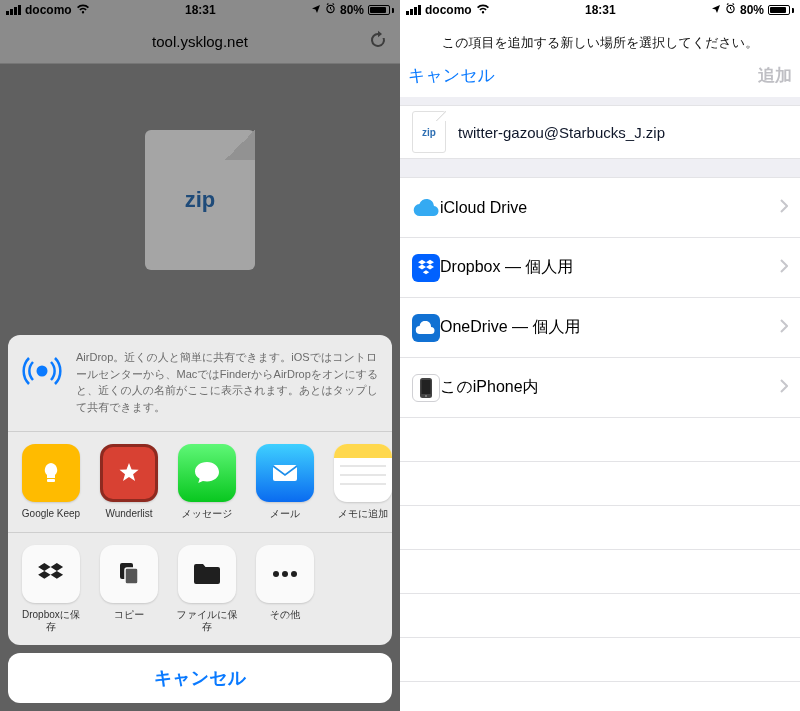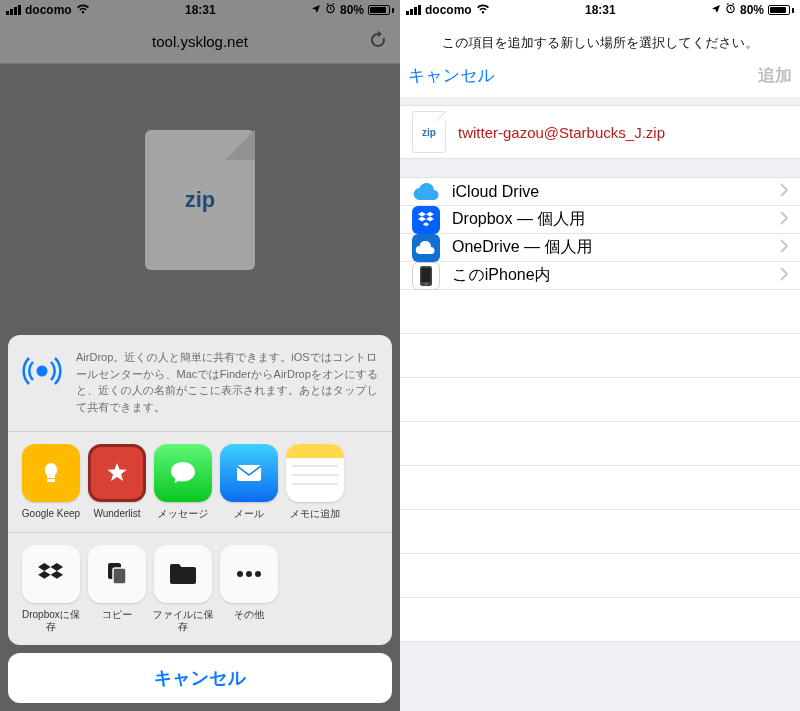--- a/index.html
+++ b/index.html
@@ -36,43 +36,43 @@
 
   
   .scrim { position:absolute; inset:0; background:rgba(0,0,0,0.32); }
 
   
   .sheet { position:absolute; left:8px; right:8px; bottom:8px; }
   .panel { background:rgba(240,240,240,0.97); border-radius:12px; overflow:hidden; margin-bottom:8px; }
   .airdrop-row { display:flex; gap:12px; padding:14px 12px 16px; border-bottom:1px solid rgba(0,0,0,0.12);}
   .airdrop-icon svg { display:block; }
   .airdrop-text { font-size:11px; line-height:1.5; color:#6b6b6b; }
-  .app-row, .act-row { display:flex; padding:12px 10px; overflow:hidden; }
+  .app-row, .act-row { display:flex; gap:12px; padding:12px 10px; overflow:hidden; }
   .app-row { border-bottom:1px solid rgba(0,0,0,0.12);}
   .tile { width:66px; flex-shrink:0; text-align:center; }
   .tile .box { width:58px; height:58px; border-radius:13px; margin:0 auto 6px; display:flex; align-items:center; justify-content:center; background:#fff; box-shadow:0 1px 2px rgba(0,0,0,0.15);}
   .tile .lbl { font-size:10px; color:#333; line-height:1.2; word-break:break-word;}
   .act-row .box { background:#fafafa; }
 
   .cancel-btn { background:#fff; border-radius:12px; height:50px; display:flex; align-items:center; justify-content:center; font-size:18px; font-weight:600; color:#0a7aff; }
 
   
   .r-nav { background:#fff; padding:14px 8px 10px; }
   .r-help { font-size:13px; text-align:center; color:#111; }
   .r-nav-row { display:flex; justify-content:space-between; margin-top:12px; font-size:17px;}
   .r-cancel { color:#0a7aff; }
   .r-add { color:#bfbfc4;font-weight:bold; }
 
   .r-file { background:#fff; border-top:1px solid #e3e3e6; border-bottom:1px solid #e3e3e6; margin-top:8px; padding:10px 0 10px 58px; position:relative; min-height:54px; display:flex; align-items:center;}
   .r-file .ficon { position:absolute; left:12px; top:50%; transform:translateY(-50%); width:34px; height:42px; border:1px solid #e0e0e0; border-radius:3px; background:#fff; display:flex; align-items:center; justify-content:center; font-size:10px; font-weight:700; color:#2e6fb3;}
   .r-file .ficon::after { content:""; position:absolute; top:-1px; right:-1px; width:10px; height:10px; background:linear-gradient(135deg, transparent 49%, #e0e0e0 50%, #fff 60%); }
-  .r-fname { font-size:15px; color:#b91c1c; }
+  .r-fname { font-size:15px; color:#0f172a; }
 
   .loc-list { background:#fff; margin-top:18px; border-top:1px solid #e3e3e6; }
-  .loc-item { height:28px; display:flex; align-items:center; padding:0 12px 0 12px; border-bottom:1px solid #e3e3e6; gap:12px; }
+  .loc-item { height:60px; display:flex; align-items:center; padding:0 12px 0 12px; border-bottom:1px solid #e3e3e6; }
   .loc-icon { width:28px; height:28px; border-radius:6px; display:flex; align-items:center; justify-content:center; flex-shrink:0;}
   .loc-name { flex:1; font-size:16px; color:#000; }
   .chev { color:#c7c7cc; }
 
   .empty-rows .row { height:44px; border-bottom:1px solid #e3e3e6; background:#fff;}
 </style>
 </head>
 <body>
 
 <div class="phones">

